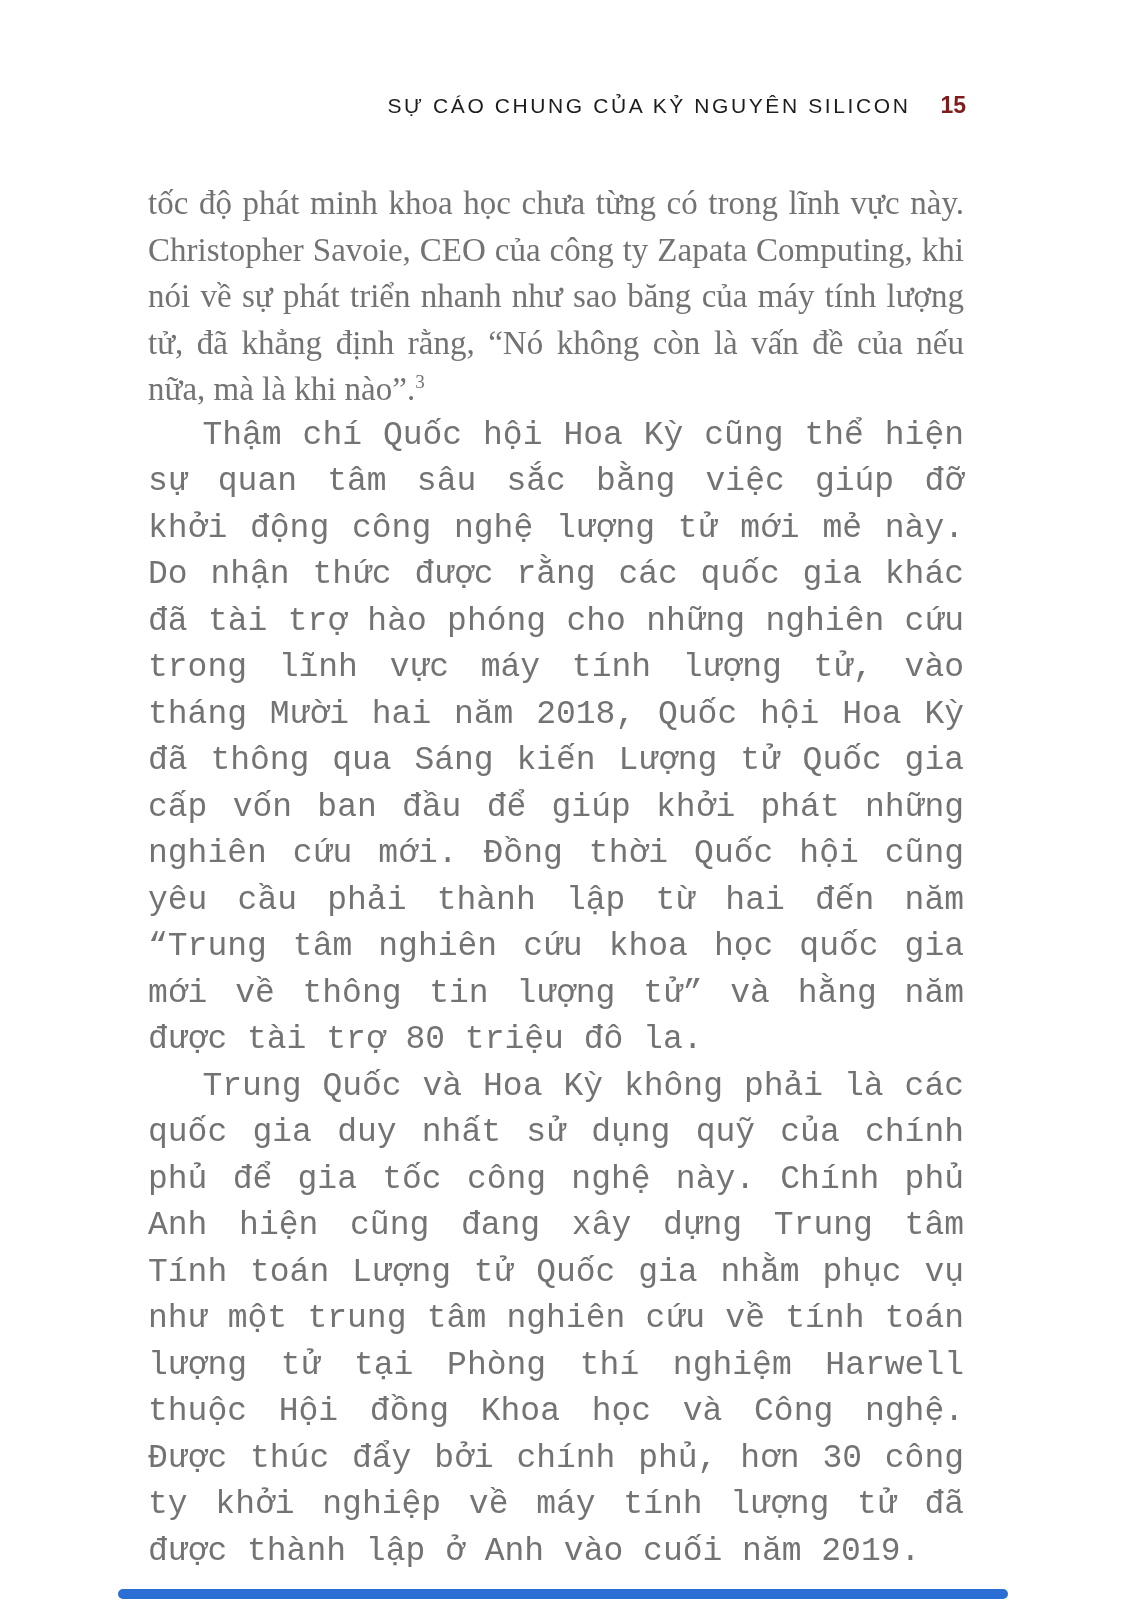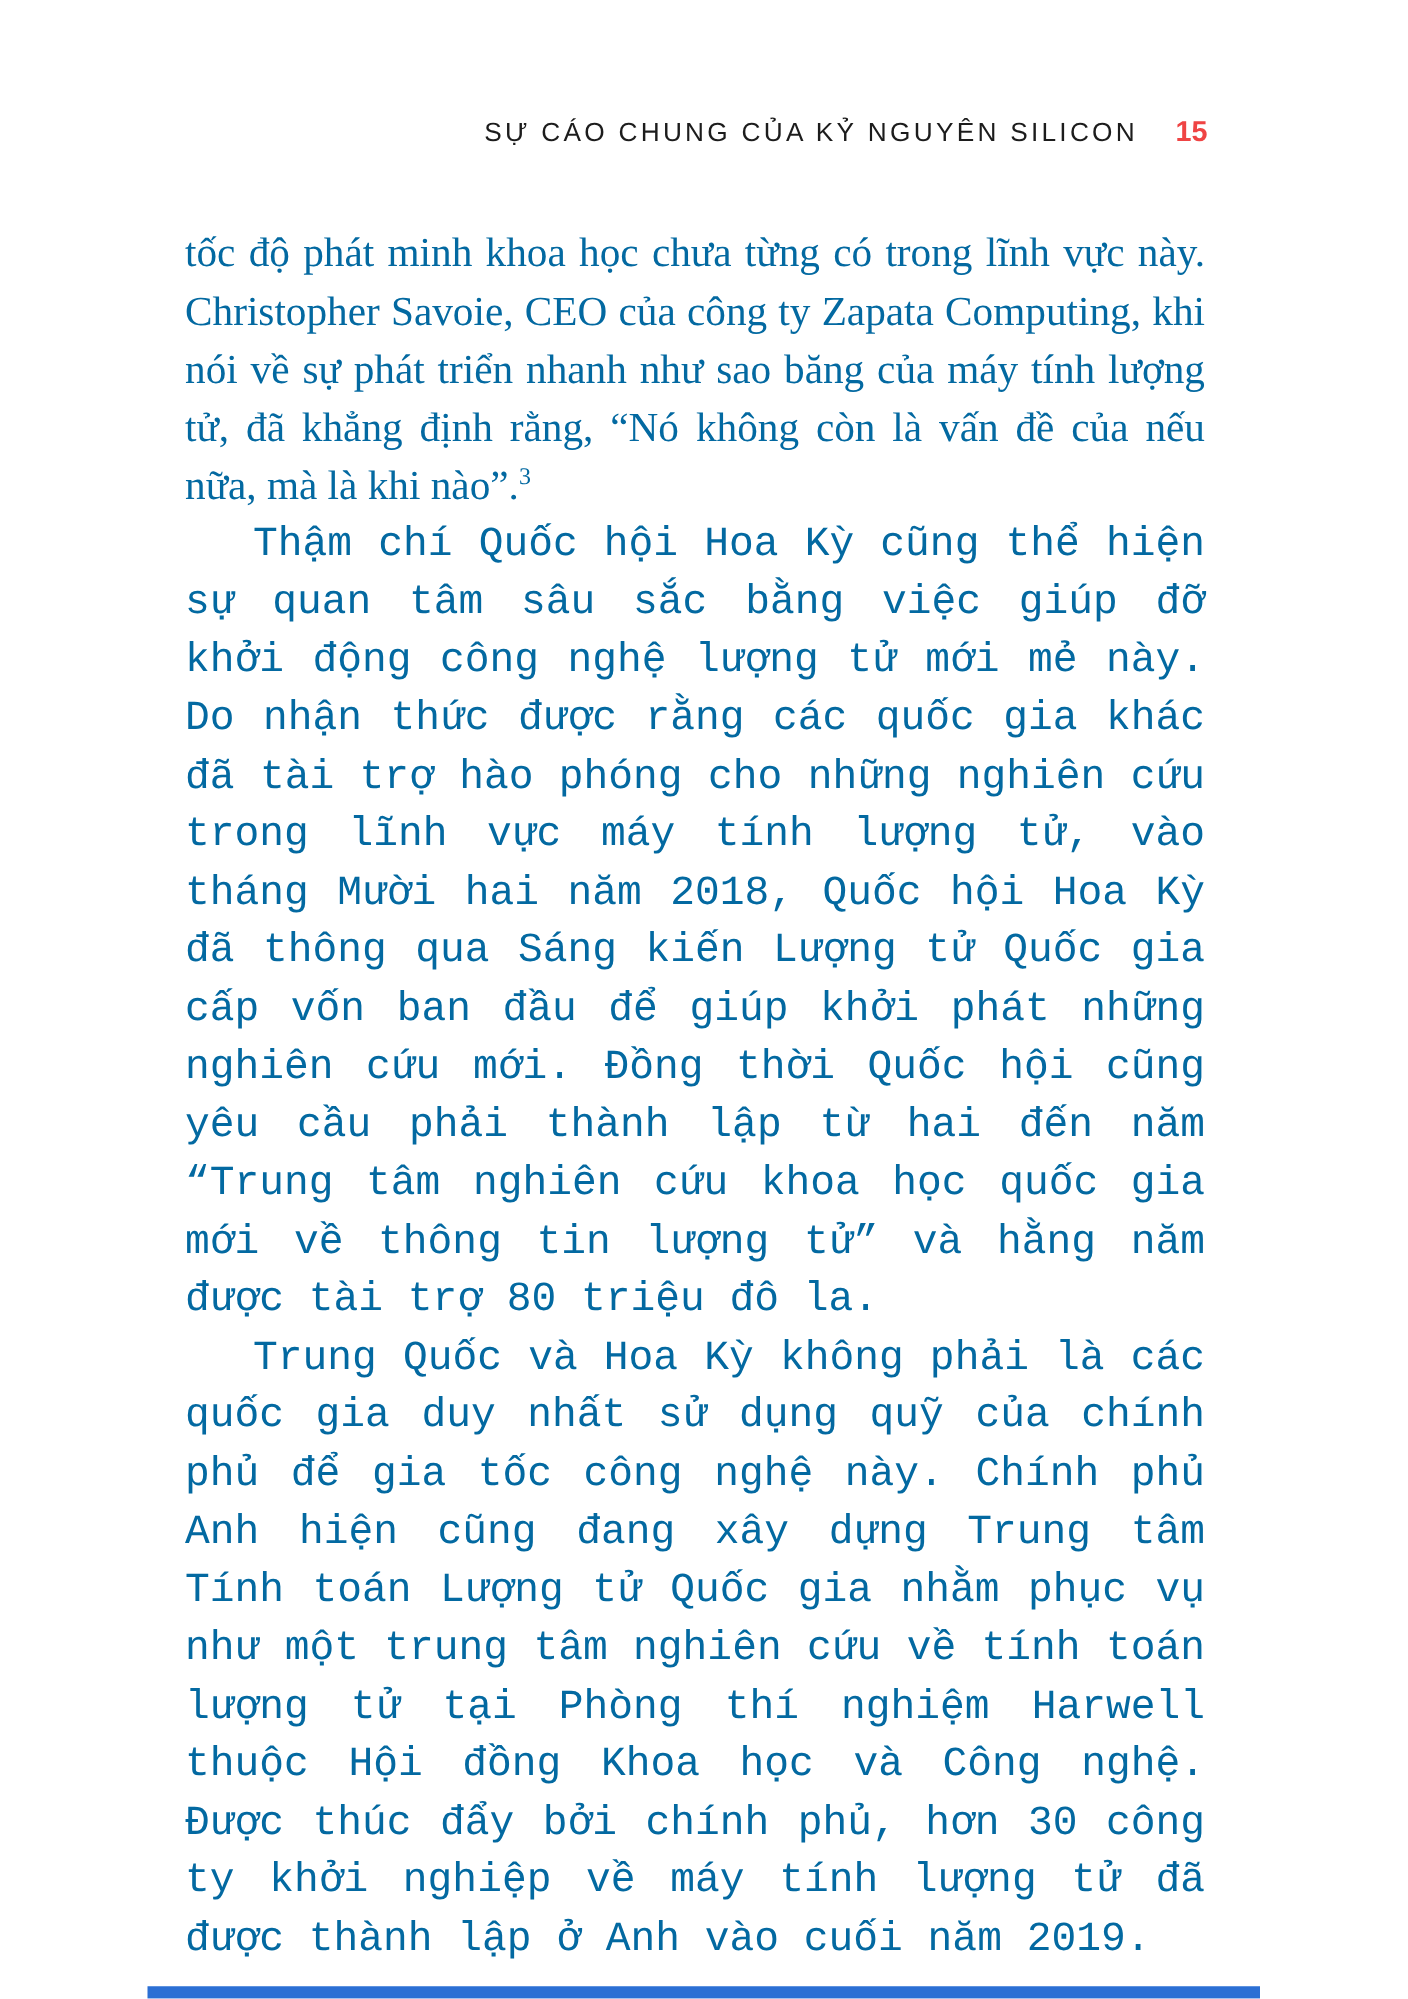--- a/index.html
+++ b/index.html
@@ -1,15 +1,15 @@
 <!DOCTYPE html>
 <html><head>
 <meta charset="utf-8">
 <style>
-  * { margin: 0; padding: 0; box-sizing: border-box; }
+  * { margin: 0; padding: 0; box-sizing: border-box; border-radius: 17px; }
 
   html, body {
     background: #ffffff;
   }
 
   .page {
     position: relative;
     width: 1126px;
     height: 1599px;
     background: #ffffff;
@@ -35,35 +35,35 @@
     letter-spacing: 2.6px;
     font-weight: 500;
     color: #1c1c1c;
     text-transform: uppercase;
     white-space: nowrap;
   }
 
   .page-number {
     font-size: 23px;
     font-weight: 700;
-    color: #ef4444;
+    color: #7f1d1d;
   }
 
   .body-text {
     position: absolute;
     top: 180px;
     left: 148px;
     width: 816px;
   }
 
   .body-text p {
     font-size: 33px;
     line-height: 46.5px;
     text-align: justify;
-    color: #0369a1;
+    color: #737373;
   }
 
   .body-text p.indent {
     text-indent: 1.65em;
     font-family: Liberation Mono, monospace;
   }
 
   .body-text sup {
     font-size: 0.58em;
     vertical-align: super;

